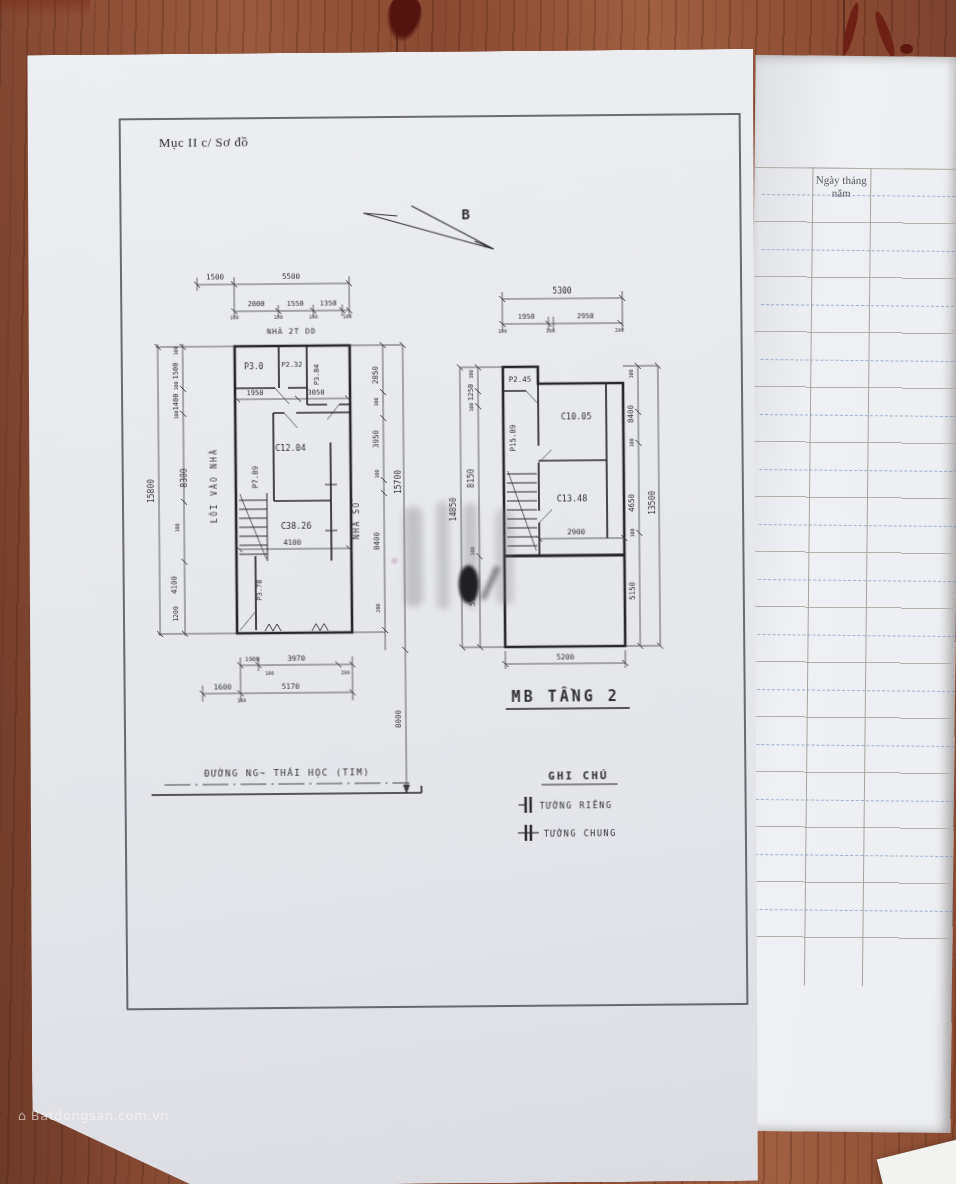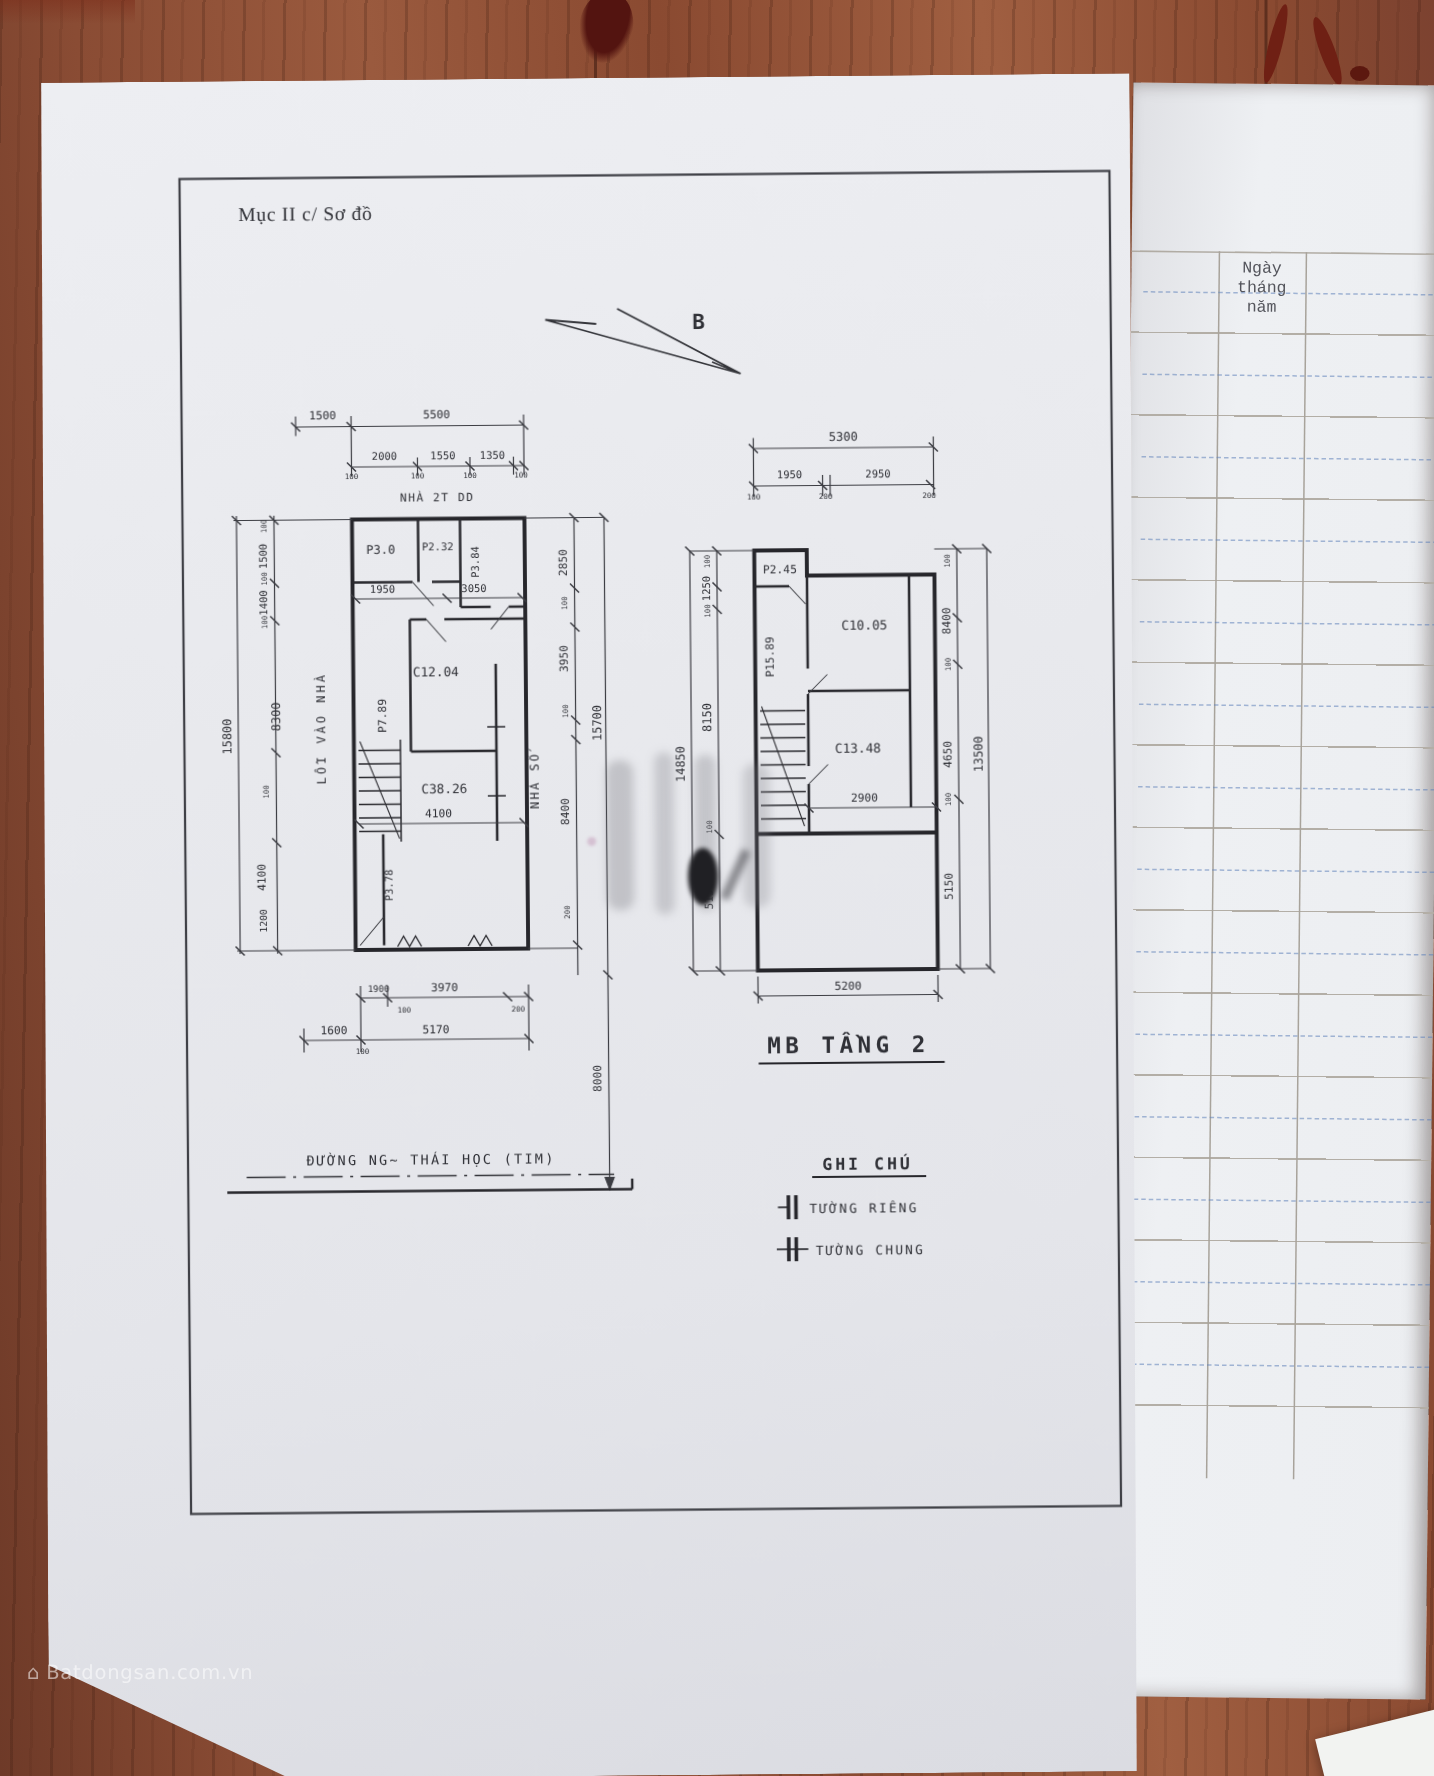--- a/index.html
+++ b/index.html
@@ -17,21 +17,21 @@
     filter:drop-shadow(2px 4px 10px rgba(25,10,5,.55));z-index:2;}
   .paper2{position:absolute;left:750px;top:56px;width:206px;height:1076px;
     transform:rotate(0.6deg);background:linear-gradient(95deg,#dfe0e4,#eef0f3 30%,#eceef1);
     box-shadow:-6px 0 12px rgba(30,12,6,.35) inset;z-index:1;}
   .tbl-line-h{position:absolute;left:0;right:0;height:1px;background:#b1aca4;}
   .tbl-rows{position:absolute;left:0;right:0;top:112px;height:818px;
     background:repeating-linear-gradient(to bottom,transparent 0 54px,#b3aea6 54px 55px);}
   .tbl-vline{position:absolute;top:112px;height:818px;width:1px;background:#a8a39b;}
   .bd{position:absolute;left:8px;right:0;height:0;border-top:1px dashed rgba(95,130,185,.55);}
   .tbl-header{position:absolute;left:58px;top:118px;width:58px;text-align:center;
-    font-family:Liberation Mono, monospace;font-size:11px;line-height:13px;color:#54555c;}
+    font-family:Liberation Serif, serif;font-size:11px;line-height:13px;color:#54555c;}
   .watermark{position:absolute;left:18px;top:1108px;z-index:3;color:rgba(255,255,255,.55);
     font-size:13px;letter-spacing:.5px;display:flex;align-items:center;gap:4px;}
   .corner-sheet{position:absolute;left:886px;top:1140px;width:150px;height:95px;
     background:#f2f3f1;transform:rotate(-14deg);box-shadow:0 2px 8px rgba(25,10,5,.5);z-index:3;}
   svg text{font-family:"DejaVu Sans Mono",monospace;fill:#2f3036;}
   .serif{font-family:"Liberation Serif",serif;}
 </style>
 </head>
 <body>
 

